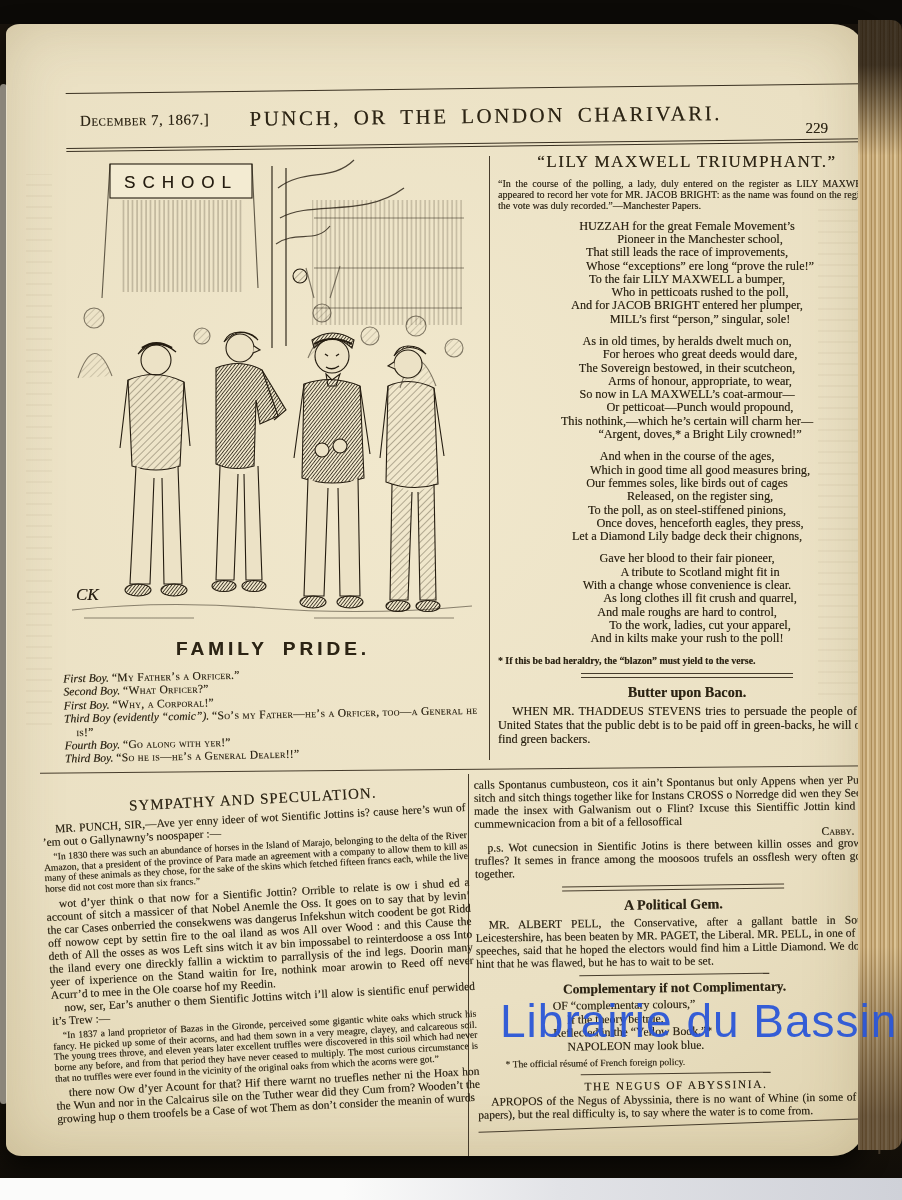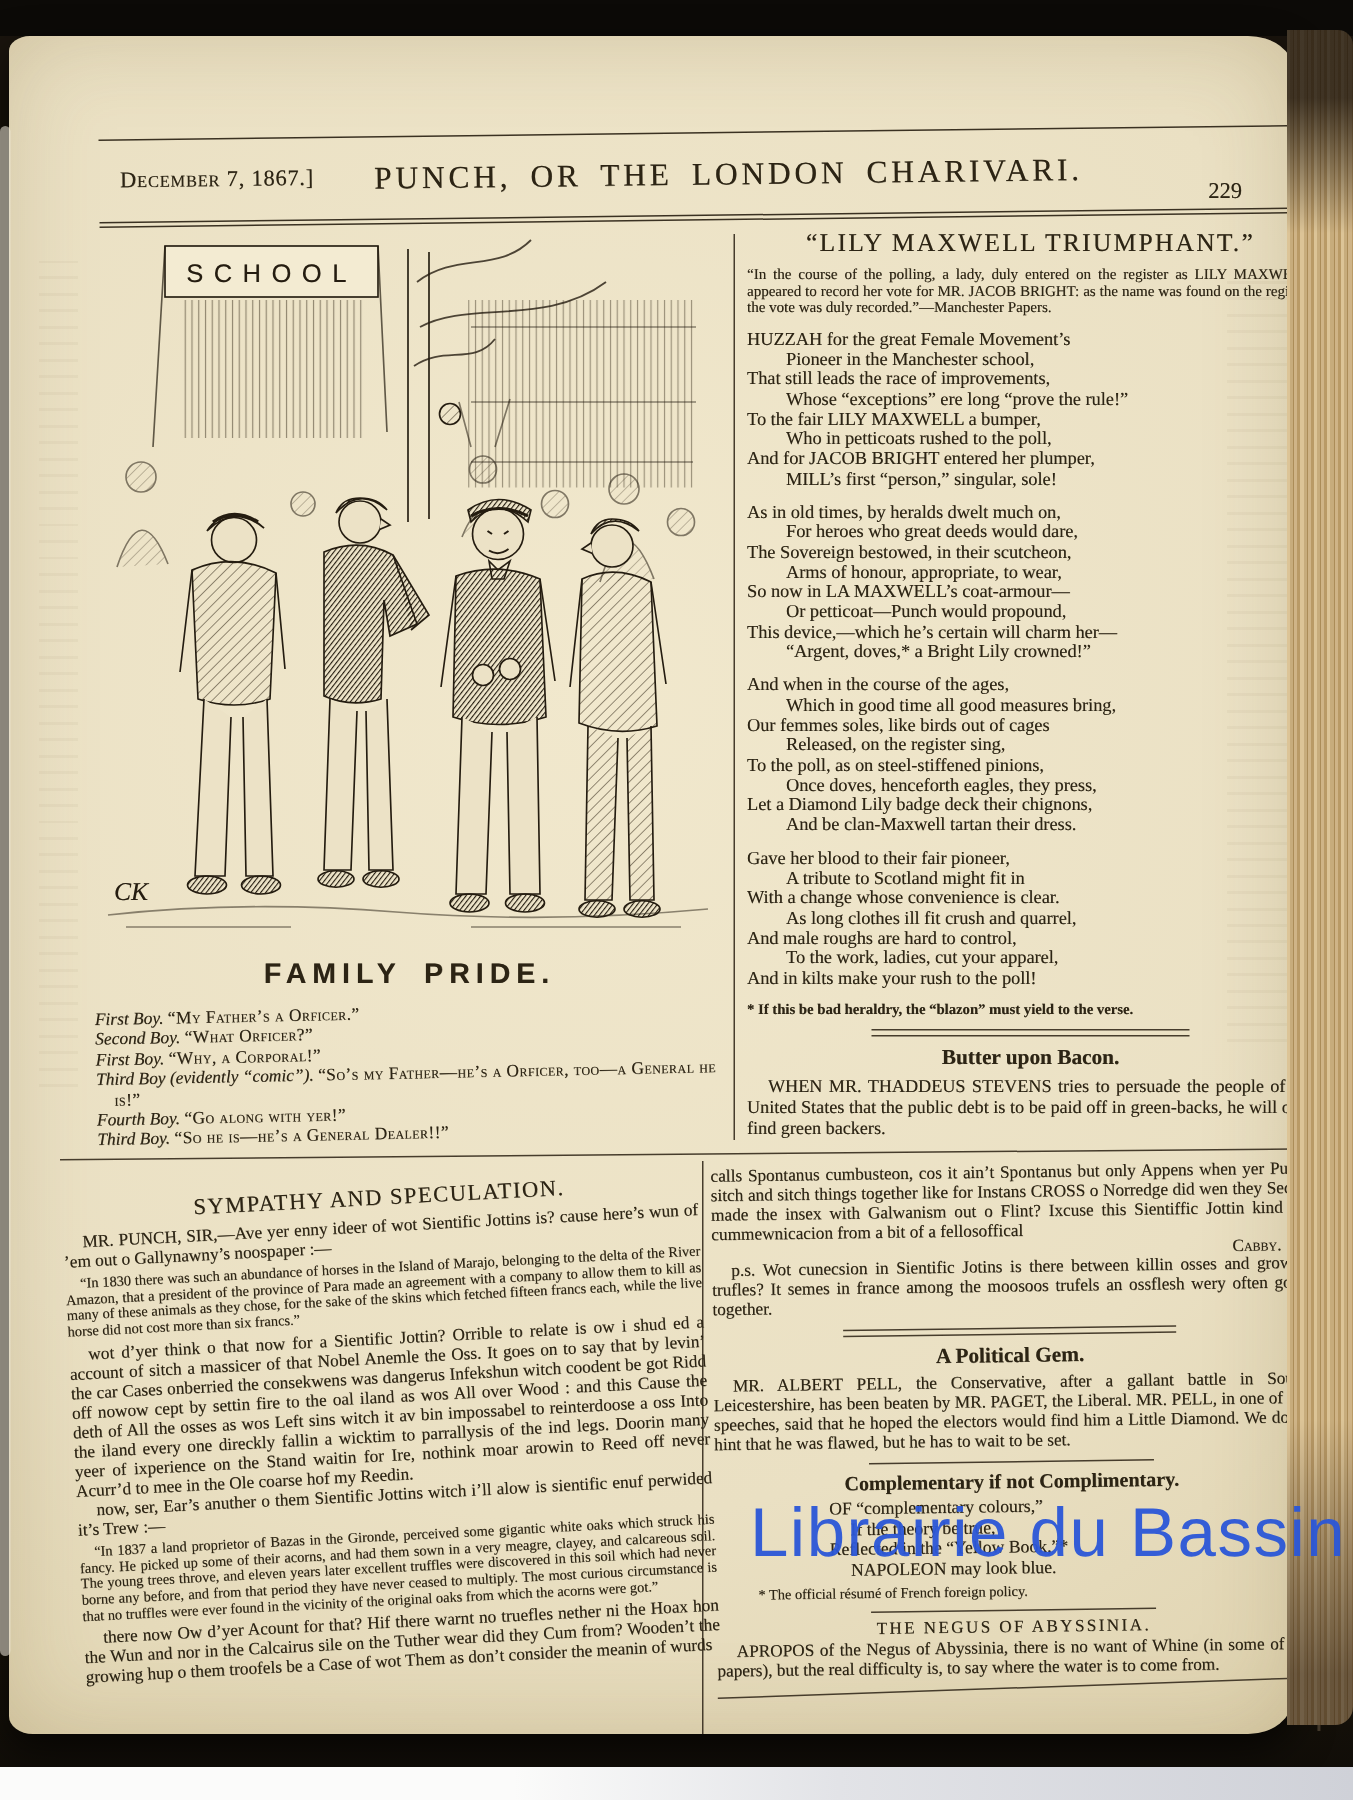--- a/index.html
+++ b/index.html
@@ -49,21 +49,21 @@
         font-weight:bold;font-size:19px;letter-spacing:4px;word-spacing:6px;}
   .dialogue{margin-top:8px;font-size:11.6px;line-height:13.4px;transform:rotate(-1.2deg);}
   .dline{text-indent:-12px;padding-left:12px;}
   .dspeaker{font-style:italic;}
   .dquote{font-variant:small-caps;letter-spacing:.3px;}
 
   .lily-title{text-align:center;font-size:17px;letter-spacing:1.5px;white-space:nowrap;}
   .lily-sub{text-align:center;font-weight:bold;font-size:10.8px;letter-spacing:1px;margin-top:4px;}
   .epigraph{font-size:10px;line-height:11.2px;text-align:justify;margin-top:6px;}
   .poem{margin-top:8px;}
-  .stanza{font-size:12.2px;line-height:13.3px;margin-bottom:9px;}
+  .stanza{font-size:12.2px;line-height:13.3px;margin-bottom:9px;text-align:center;}
   .stanza > div:nth-child(even){margin-left:26px;}
   .footnote{font-size:9.8px;line-height:11px;font-weight:bold;margin-top:2px;}
   .rule-double{width:56%;margin:7px auto 6px;border-top:1px solid #463c2c;border-bottom:1px solid #463c2c;height:3px;}
   .rule-single{width:48%;margin:6px auto 5px;border-top:1px solid #463c2c;height:0;}
   .sec-title{font-weight:bold;text-align:center;font-size:14.2px;margin:4px 0 3px;}
   .body-par{font-size:12.1px;line-height:14px;text-align:justify;text-indent:14px;}
 
   
   .col-bl{position:absolute;left:34px;top:756px;width:424px;transform:rotate(-3deg);transform-origin:100% 0;}
   .col-br{position:absolute;left:470px;top:752px;width:396px;transform:rotate(-.8deg);}
@@ -226,32 +226,31 @@
             <div>And for JACOB BRIGHT entered her plumper,</div>
             <div>MILL’s first “person,” singular, sole!</div>
           </div>
         <div class="stanza">
             <div>As in old times, by heralds dwelt much on,</div>
             <div>For heroes who great deeds would dare,</div>
             <div>The Sovereign bestowed, in their scutcheon,</div>
             <div>Arms of honour, appropriate, to wear,</div>
             <div>So now in LA MAXWELL’s coat-armour—</div>
             <div>Or petticoat—Punch would propound,</div>
-            <div>This device,—which he’s certain will charm her—</div>
+            <div>This nothink,—which he’s certain will charm her—</div>
             <div>“Argent, doves,* a Bright Lily crowned!”</div>
           </div>
         <div class="stanza">
             <div>And when in the course of the ages,</div>
             <div>Which in good time all good measures bring,</div>
             <div>Our femmes soles, like birds out of cages</div>
             <div>Released, on the register sing,</div>
             <div>To the poll, as on steel-stiffened pinions,</div>
             <div>Once doves, henceforth eagles, they press,</div>
             <div>Let a Diamond Lily badge deck their chignons,</div>
-            <div>And be clan-Maxwell tartan their dress.</div>
           </div>
         <div class="stanza">
             <div>Gave her blood to their fair pioneer,</div>
             <div>A tribute to Scotland might fit in</div>
             <div>With a change whose convenience is clear.</div>
             <div>As long clothes ill fit crush and quarrel,</div>
             <div>And male roughs are hard to control,</div>
             <div>To the work, ladies, cut your apparel,</div>
             <div>And in kilts make your rush to the poll!</div>
           </div>

